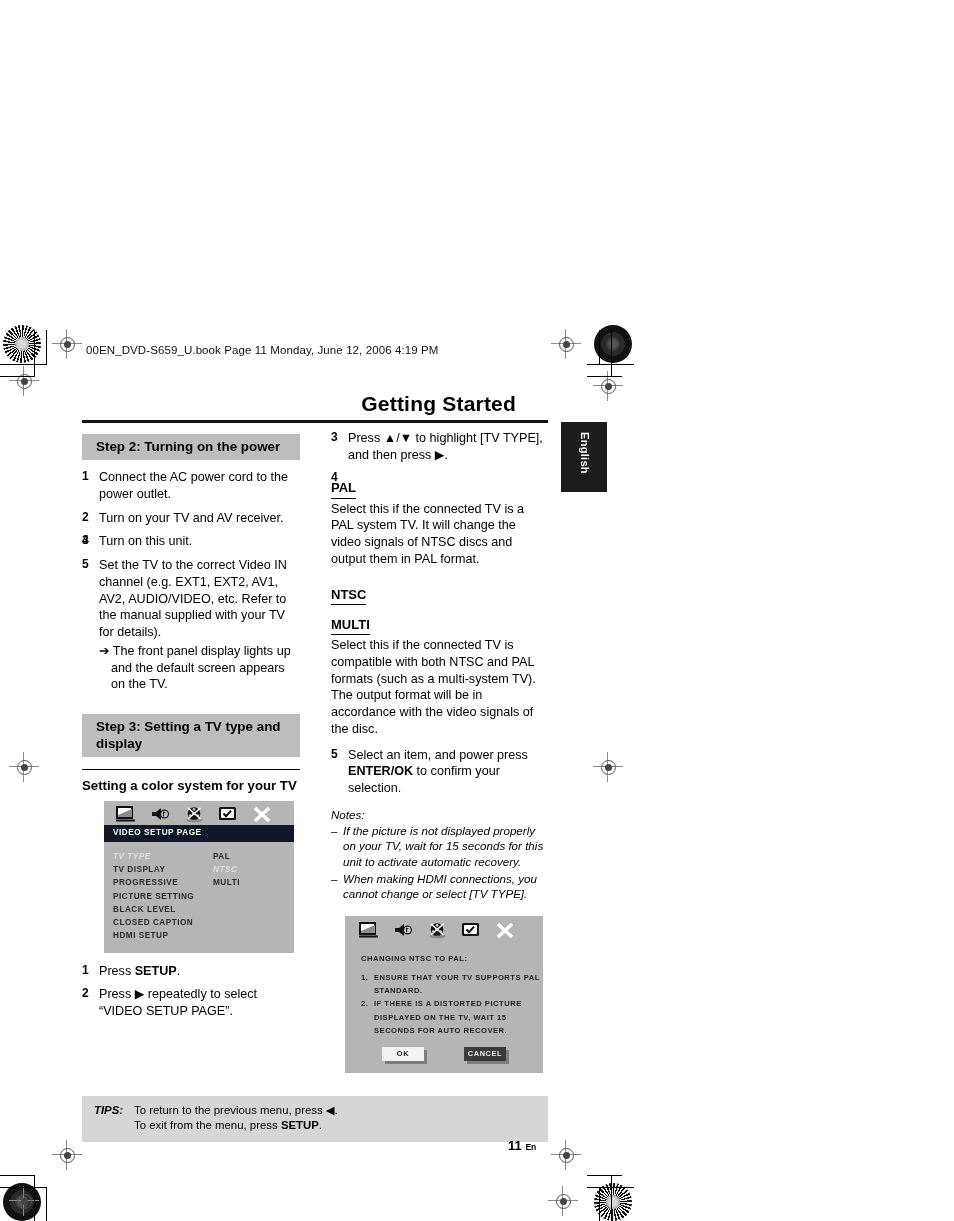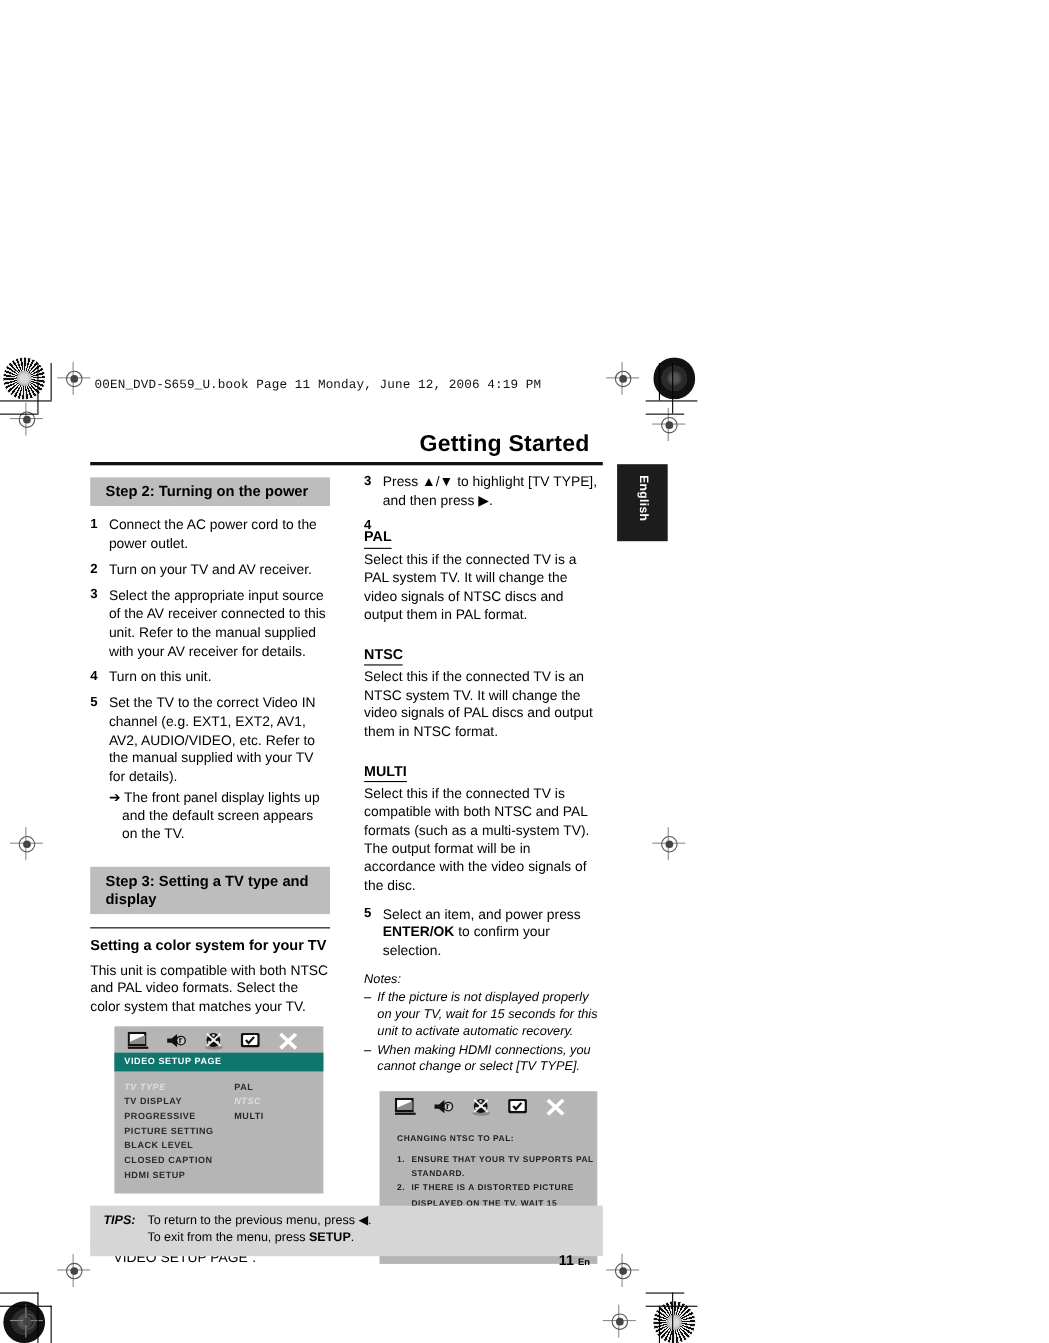--- a/index.html
+++ b/index.html
@@ -26,24 +26,24 @@
   .starburst .core{position:absolute;left:12px;top:12px;width:14px;height:14px;border-radius:50%;
       background:radial-gradient(circle,#d9d9d9 0 35%,#8a8a8a 100%);}
   .starburst.solid .core{background:radial-gradient(circle,#555 0 35%,#1a1a1a 100%);}
 
   .corner{position:absolute;}
   .corner i{position:absolute;background:#000;display:block;}
 
   
   .sheet{position:absolute;left:0;top:0;width:954px;height:1221px;}
 
-  .filepath{position:absolute;left:86px;top:344px;font-family:Liberation Mono, monospace;
+  .filepath{position:absolute;left:86px;top:344px;font-family:Liberation Sans, sans-serif;
             font-size:11.5px;color:#111;letter-spacing:.1px;white-space:nowrap;}
 
-  .pagetitle{position:absolute;right:418px;top:392px;font-size:21px;font-weight:bold;
+  .pagetitle{position:absolute;right:438px;top:392px;font-size:21px;font-weight:bold;
              letter-spacing:.2px;}
   .titlerule{position:absolute;left:82px;top:420px;width:466px;height:3px;background:#111;}
 
   .lang-tab{position:absolute;left:561px;top:422px;width:46px;height:70px;background:#1c1c1c;}
   .lang-tab span{display:block;color:#fff;font-size:11px;font-weight:bold;
      transform:rotate(90deg);transform-origin:left top;
      position:absolute;left:30px;top:10px;white-space:nowrap;letter-spacing:.3px;}
 
   .col{position:absolute;width:218px;font-size:12.6px;line-height:1.33;}
   .colL{left:82px;top:434px;}
@@ -68,21 +68,21 @@
   .notes .nt{margin:0 0 1px 0;}
   .notes ul{list-style:none;margin:0;padding:0;}
   .notes li{position:relative;padding-left:12px;margin-bottom:2px;}
   .notes li:before{content:"\2013";position:absolute;left:0;top:0;}
 
   
   .osd{background:#b5b5b5;position:absolute;}
   .osd-icons{display:flex;align-items:center;gap:15px;padding:5px 12px 3px 12px;}
   .osd-icons .ic{width:19px;height:16px;position:relative;display:block;}
 
-  .osd-bar{background:#0f766e;color:#fff;font-size:8.2px;font-weight:bold;
+  .osd-bar{background:#0f172a;color:#fff;font-size:8.2px;font-weight:bold;
            letter-spacing:.55px;padding:3px 0 3px 9px;}
   .osd-body{display:flex;padding:8px 0 10px 9px;font-size:8.2px;font-weight:bold;
             letter-spacing:.5px;line-height:1.62;}
   .osd-body .left{width:100px;}
   .osd-body .right{width:70px;}
   .osd-body .on{color:#dedede;font-style:italic;}
   .osd-body .off{color:#2a2a2a;}
 
   
   .dlg-text{padding:10px 0 6px 16px;font-size:7.6px;font-weight:bold;letter-spacing:.5px;
@@ -209,33 +209,32 @@
     <span>English</span>
   </div>
 
   <div class="col colL">
 
     <div class="band">Step 2: Turning on the power</div>
 
     <ol class="steps">
       <li><span class="num">1</span><span>Connect the AC power cord to the power outlet.</span></li>
       <li><span class="num">2</span><span>Turn on your TV and AV receiver.</span></li>
-      <li><span class="num">3</span><span>Select the appropriate input source of the AV receiver connected to this unit. Refer to the manual supplied with your AV receiver for details.</span></li>
+      <li><span class="num">3</span></li>
       <li><span class="num">4</span><span>Turn on this unit.</span></li>
       <li><span class="num">5</span><span>Set the TV to the correct Video IN channel (e.g. EXT1, EXT2, AV1, AV2, AUDIO/VIDEO, etc. Refer to the manual supplied with your TV for details).</span><span class="sub">➔ The front panel display lights up and the default screen appears on the TV.</span></li>
     </ol>
 
     <div style="height:14px;"></div>
 
     <div class="band">Step 3: Setting a TV type and display</div>
 
     <div class="rule-thin"></div>
 
     <div class="subhead">Setting a color system for your TV</div>
-    <p class="body">This unit is compatible with both NTSC and PAL video formats. Select the color system that matches your TV.</p>
 
     <div class="osd" style="position:relative;left:22px;width:190px;margin:6px 0 10px 0;">
       <div class="osd-icons">
         <span class="ic">
           <svg width="19" height="17" viewBox="0 0 19 17">
               <rect x="1" y="1" width="15" height="11" fill="#ffffff" stroke="#111" stroke-width="2"></rect>
               <path d="M2 9 L16 3 L16 11 L2 11 Z" fill="#8c8c8c"></path>
               <rect x="0" y="13.5" width="19" height="2" fill="#111"></rect>
             </svg>
         </span>
@@ -309,21 +308,20 @@
       <li><span class="num">3</span><span>Press ▲/▼ to highlight [TV TYPE], and then press ▶.</span></li>
       <li><span class="num">4</span></li>
     </ol>
 
     <div>
       <h4 class="term">PAL</h4>
       <p class="body">Select this if the connected TV is a PAL system TV. It will change the video signals of NTSC discs and output them in PAL format.</p>
     </div>
     <div>
       <h4 class="term">NTSC</h4>
-      <p class="body">Select this if the connected TV is an NTSC system TV. It will change the video signals of PAL discs and output them in NTSC format.</p>
     </div>
     <div>
       <h4 class="term">MULTI</h4>
       <p class="body">Select this if the connected TV is compatible with both NTSC and PAL formats (such as a multi-system TV). The output format will be in accordance with the video signals of the disc.</p>
     </div>
 
     <ol class="steps">
       <li>
         <span class="num">5</span>
         <span>Select an item, and power press </span><b>ENTER/OK</b><span> to confirm your selection.</span>

